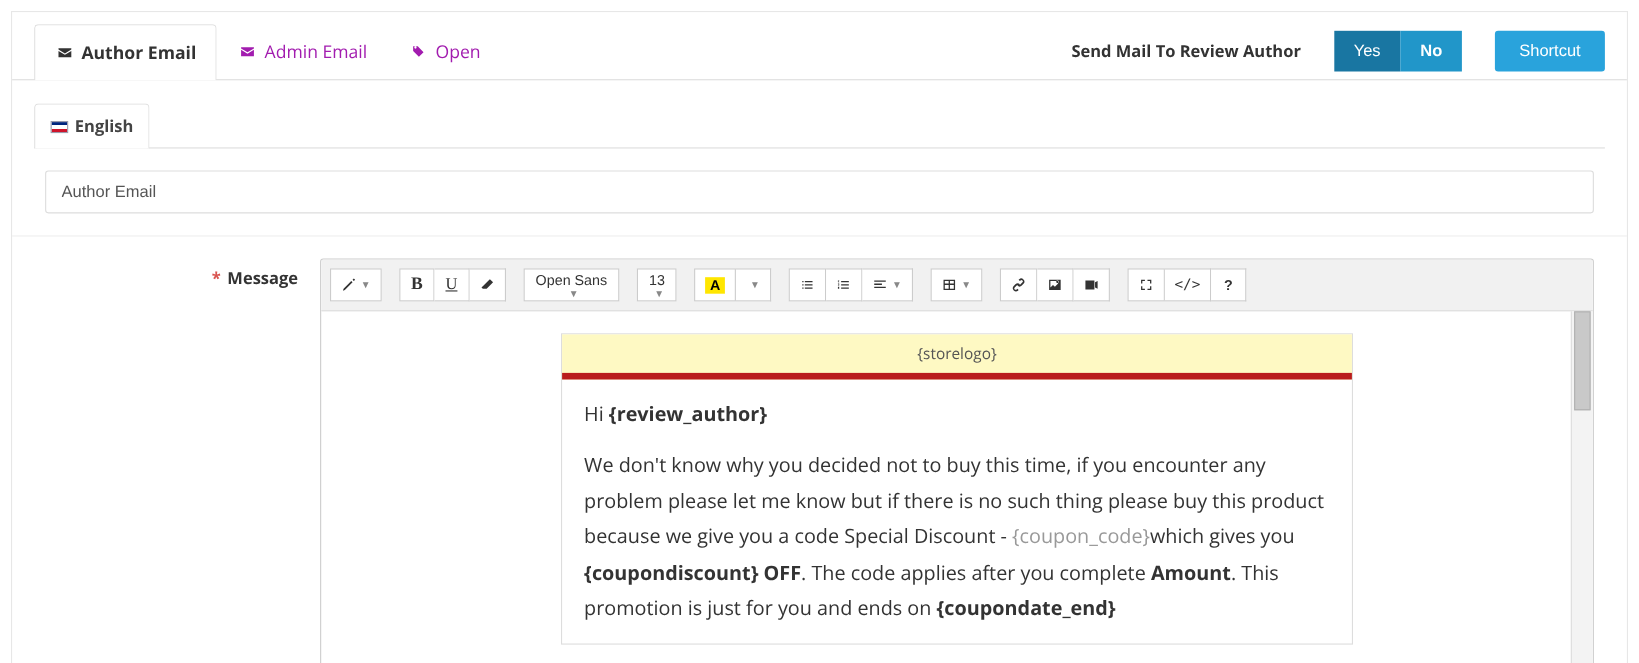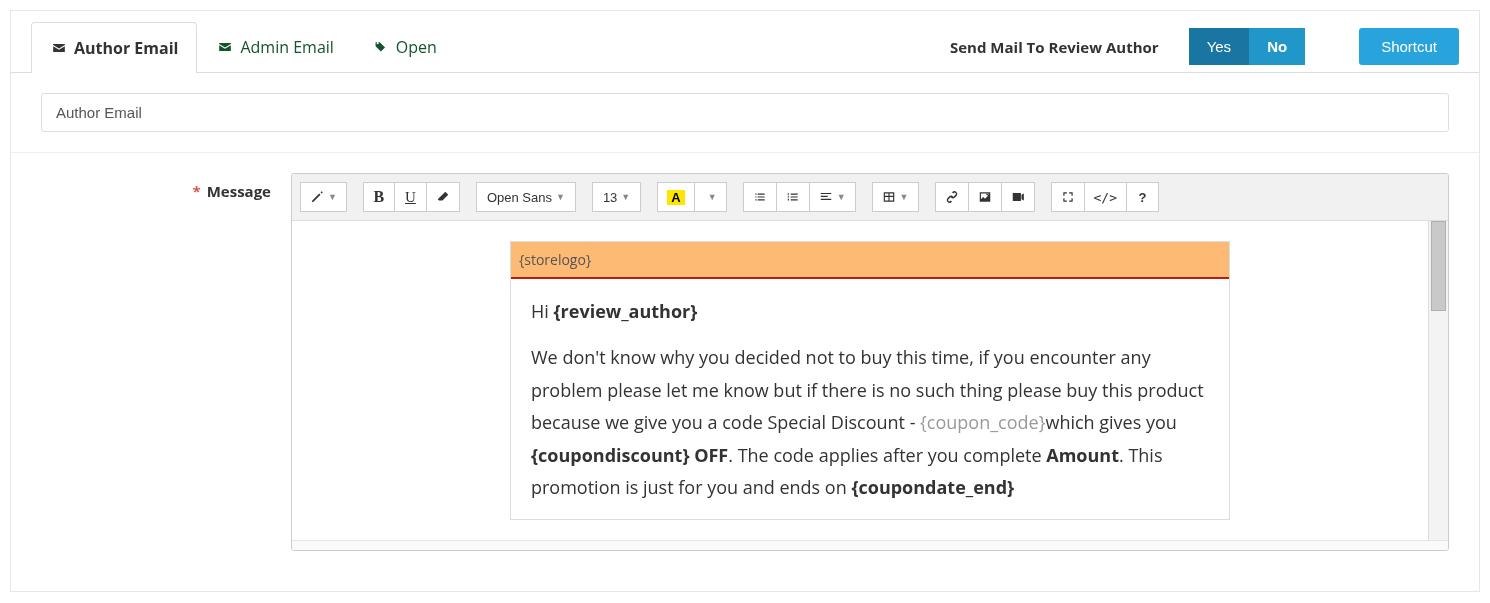--- a/index.html
+++ b/index.html
@@ -2,30 +2,30 @@
 <html><head>
 <meta charset="utf-8">
 <style>
 * { box-sizing: border-box; margin: 0; padding: 0; }
 body { font-family: -apple-system, BlinkMacSystemFont, "Segoe UI", "Open Sans", sans-serif; font-size: 14px; color: #444; background: #fff; }
 .panel { border: 1px solid #e7e7e7; margin: 10px; padding-bottom: 20px; }
 
 
 .top-tabs-row { display: flex; align-items: center; border-bottom: 1px solid #ddd; padding: 0 20px; margin-top: 10px; }
 .top-tabs { display: flex; }
-.top-tab { display: flex; align-items: center; gap: 6px; padding: 14px 18px; color: #14532d; cursor: pointer; border: 1px solid transparent; border-bottom: none; background: transparent; font-size: 16px; }
+.top-tab { display: flex; align-items: center; gap: 6px; padding: 14px 18px; color: #a21caf; cursor: pointer; border: 1px solid transparent; border-bottom: none; background: transparent; font-size: 16px; }
 .top-tab.active { color: #333; font-weight: 700; border-color: #ddd; border-radius: 4px 4px 0 0; background: #fff; position: relative; top: 1px; }
 .top-tab svg { width: 18px; height: 14px; fill: currentColor; }
 .right-controls { margin-left: auto; display: flex; align-items: center; gap: 30px; }
 .send-label { font-weight: 700; color: #333; font-size: 15px; }
 .toggle-group { display: inline-flex; }
 .toggle-btn { border: none; padding: 10px 18px; color: #fff; font-size: 15px; cursor: pointer; }
 .toggle-yes { background: #1976a2; }
 .toggle-no { background: #2196c9; font-weight: bold; }
-.shortcut-btn { background: #29a3dc; color: #fff; border: none; border-radius: 3px; padding: 10px 22px; font-size: 15px; cursor: pointer; margin-left: 24px; }
+.shortcut-btn { background: #29a3dc; color: #fff; border: none; border-radius: 3px; padding: 10px 22px; font-size: 15px; cursor: pointer; }
 
 
 .lang-row { border-bottom: 1px solid #ddd; margin: 20px 20px 0; }
 .lang-tab { display: inline-flex; align-items: center; gap: 6px; padding: 10px 14px; border: 1px solid #ddd; border-bottom: none; border-radius: 4px 4px 0 0; background: #fff; position: relative; top: 1px; font-weight: 700; font-size: 15px; cursor: pointer; }
 .flag { width: 16px; height: 11px; background: linear-gradient(#00247d 0 33%, #fff 33% 66%, #cf142b 66% 100%); display: inline-block; border: 1px solid #99a; }
 
 
 .form-row { display: flex; align-items: flex-start; padding: 20px 30px; border-bottom: 1px solid #eee; }
 .form-row:last-child { border-bottom: none; }
 .field-label { width: 250px; text-align: right; padding-right: 20px; padding-top: 8px; font-weight: 700; font-size: 15px; color: #333; }
@@ -34,26 +34,26 @@
 .text-input { width: 100%; border: 1px solid #ddd; border-radius: 3px; padding: 10px 14px; font-size: 15px; color: #555; }
 
 
 .editor-wrap { border: 1px solid #ccc; border-radius: 3px; overflow: hidden; position: relative; }
 .toolbar { background: #f1f1f1; padding: 8px; display: flex; gap: 16px; border-bottom: 1px solid #ddd; flex-wrap: wrap; }
 .tb-group { display: flex; gap: 0; }
 .tb-btn { background: #fff; border: 1px solid #ccc; padding: 6px 9px; min-width: 32px; height: 30px; display: inline-flex; align-items: center; justify-content: center; font-size: 13px; cursor: pointer; color: #333; }
 .tb-btn + .tb-btn { border-left: none; }
 .tb-btn svg { width: 14px; height: 14px; fill: currentColor; }
 .tb-btn .caret { margin-left: 4px; font-size: 9px; color: #888; }
-.tb-btn.wide { padding: 6px 10px; }
+.tb-btn.wide { padding: 6px 10px; flex-direction: column; }
 .font-color-btn { position: relative; }
 .font-color-btn .letter { background: #ffe600; color: #000; font-weight: 700; padding: 0 4px; }
 .editor-content { padding: 20px; min-height: 260px; position: relative; }
 .mail-table { width: 720px; margin: 0 auto; border: 1px solid #ddd; }
-.mail-head { background: #fdba74; border-bottom: 2px solid #b91c1c; padding: 8px; color: #555; }
+.mail-head { background: #fef9c3; border-bottom: 6px solid #b91c1c; text-align: center; padding: 8px; color: #555; }
 .mail-body { padding: 16px 20px; font-size: 18px; line-height: 1.8; color: #333; }
 .mail-body b { font-weight: 700; }
 .mail-body .chip { color: #999; }
 .scrollbar-y { position: absolute; right: 0; top: 0; bottom: 0; width: 20px; background: #f3f3f3; border-left: 1px solid #ddd; }
 .scroll-thumb { position: absolute; top: 0; left: 2px; right: 2px; height: 90px; background: #c9c9c9; border: 1px solid #b0b0b0; }
 .resize-handle { height: 10px; background: #fafafa; border-top: 1px solid #e5e5e5; text-align: center; cursor: ns-resize; }
 .resize-handle::before { content: ""; display: inline-block; width: 28px; height: 4px; border-top: 1px solid #bbb; border-bottom: 1px solid #bbb; margin-top: 2px; }
 </style>
 </head>
 <body>
@@ -84,20 +84,26 @@
     <div class="right-controls">
       <span class="send-label">Send Mail To Review Author</span>
       <span class="toggle-group">
         <button class="toggle-btn toggle-yes">Yes</button>
         <button class="toggle-btn toggle-no">No</button>
       </span>
       <button class="shortcut-btn">Shortcut</button>
     </div>
   </div>
 
+  <div class="lang-row">
+    <div class="lang-tab">
+      <span class="flag"></span>
+      <span>English</span>
+    </div>
+  </div>
 
   <div class="form-row">
     <div class="field-body">
       <input class="text-input" value="Author Email" style="">
     </div>
   </div>
 
   <div class="form-row">
     <div class="field-label"><span class="req">*</span> <span>Message</span></div>
     <div class="field-body">

